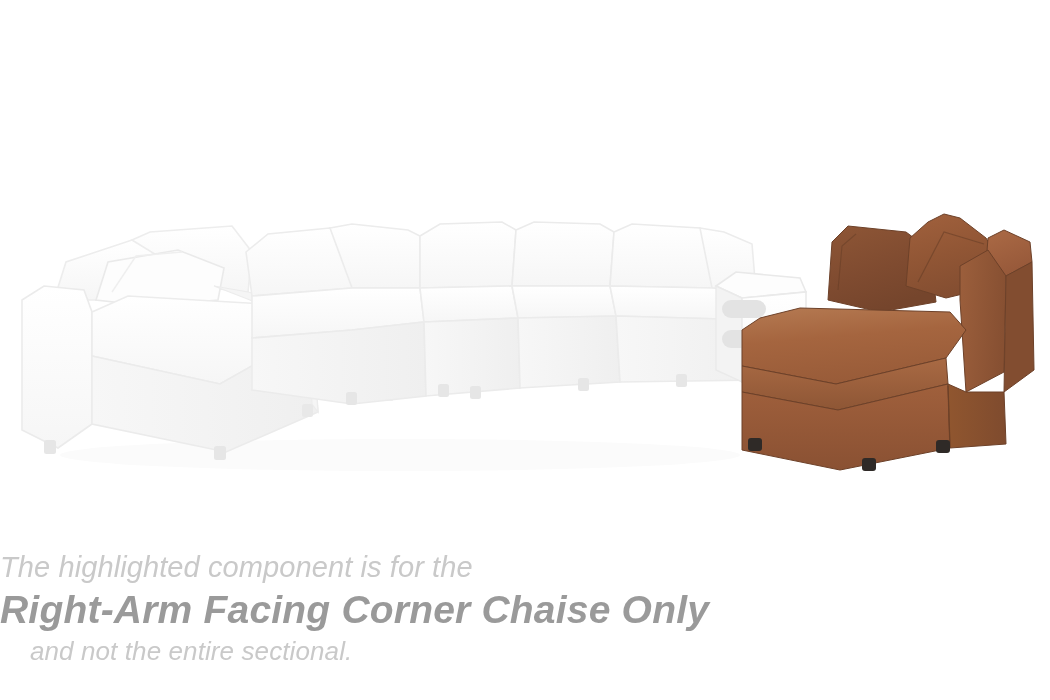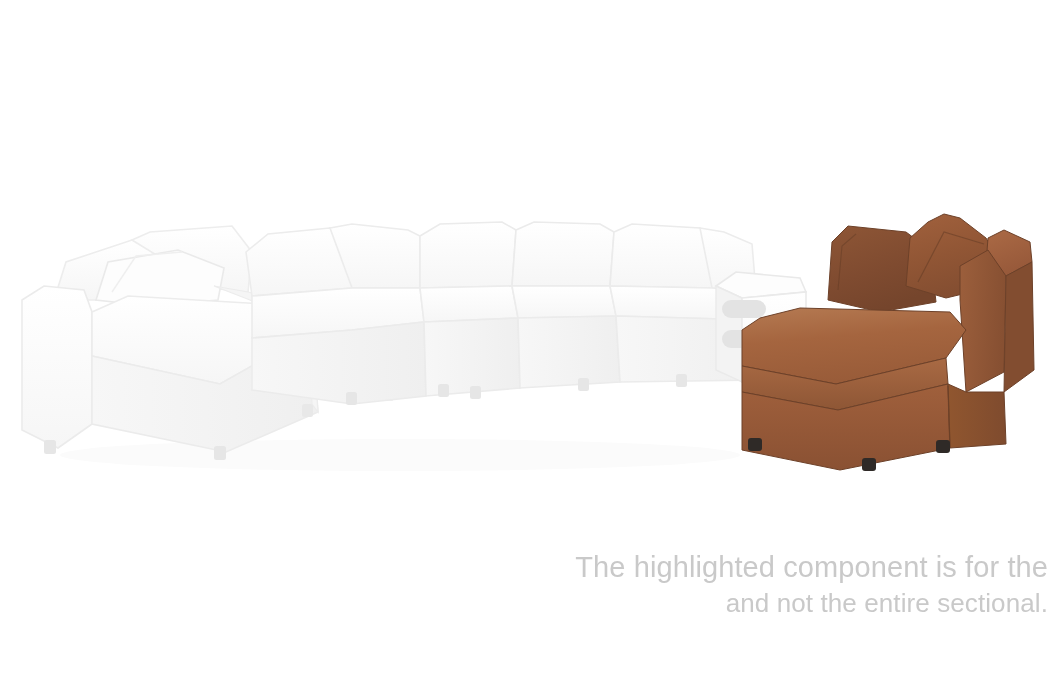--- a/index.html
+++ b/index.html
@@ -32,21 +32,22 @@
     width: 1050px;
     height: 520px;
   }
 
   
   #caption-block {
     position: absolute;
     left: 0;
     top: 548px;
     width: 1048px;
-    text-align: right;
+    text-align: left;
+    font-style: italic;
   }
   .caption-line-lead {
     font-family: "Liberation Sans Narrow", "Liberation Sans", sans-serif;
     font-size: 29px;
     line-height: 38px;
     font-weight: 400;
     color: #c9c9c9;
     letter-spacing: 0.1px;
     white-space: nowrap;
   }
@@ -223,16 +224,17 @@
 
         <rect x="748" y="438" width="14" height="13" rx="3" fill="#2f2a27"></rect>
         <rect x="862" y="458" width="14" height="13" rx="3" fill="#2f2a27"></rect>
         <rect x="936" y="440" width="14" height="13" rx="3" fill="#2f2a27"></rect>
       </g>
     </svg>
   </div>
 
   <div id="caption-block">
     <div class="caption-line-lead">The highlighted component is for the</div>
+    <div class="caption-line-main">Right-Arm Facing Corner Chaise Only</div>
     <div class="caption-line-tail">and not the entire sectional.</div>
   </div>
 
 </div>
 
 </body></html>

